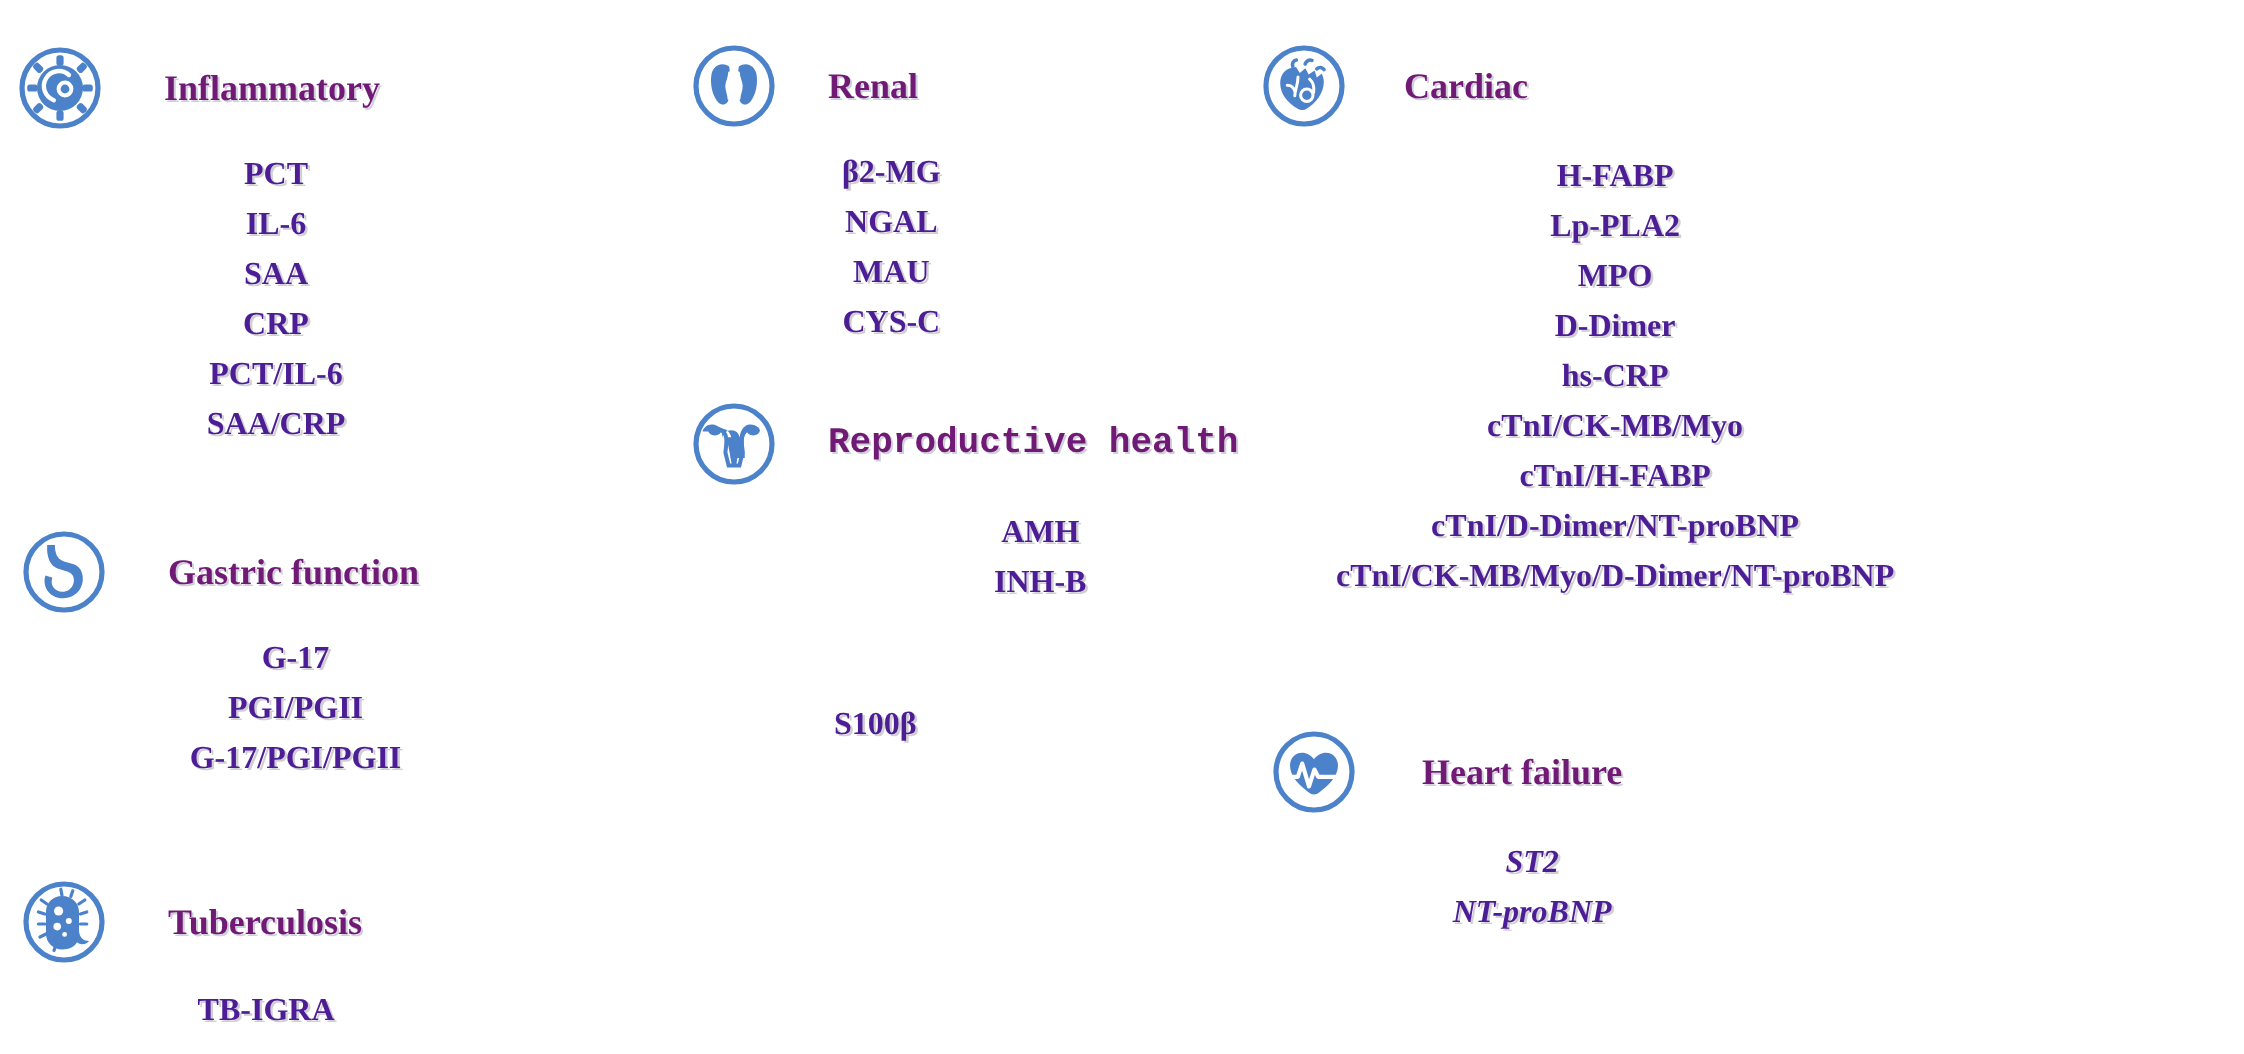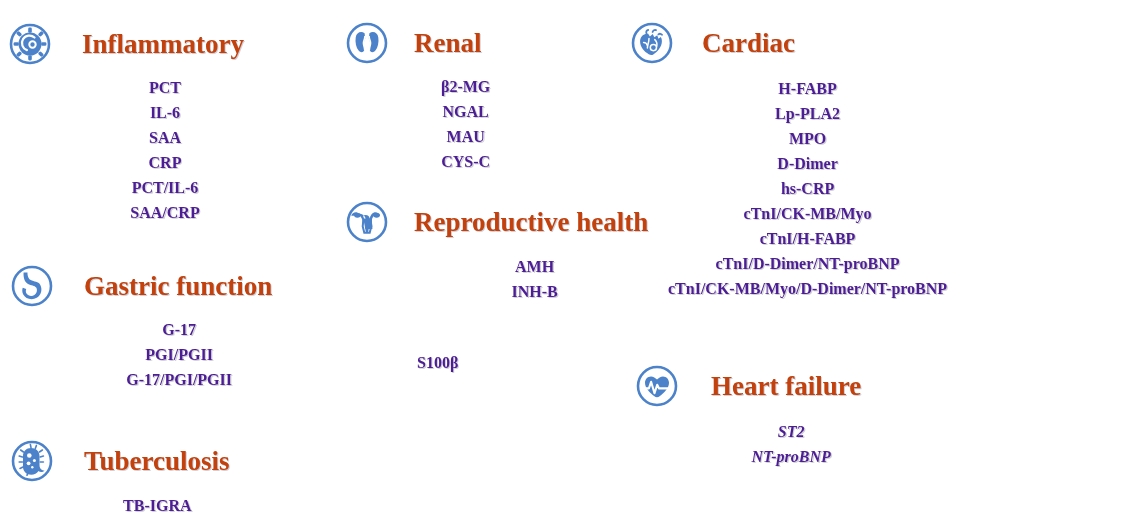--- a/index.html
+++ b/index.html
@@ -28,22 +28,22 @@
   }
   .icon-wrap {
     width: 44px;
     height: 44px;
     flex: 0 0 44px;
     display: block;
   }
   .icon-wrap svg { display: block; width: 44px; height: 44px; }
   .grp-title {
     font-weight: bold;
-    font-size: 27px;
-    color: #c2410c;
+    font-size: 18px;
+    color: #701a75;
     white-space: nowrap;
     text-shadow: 1px 1px 0 rgba(170,170,190,0.55);
     line-height: 1;
   }
   .items {
     list-style: none;
     margin: 0;
     padding: 0;
   }
   .item {
@@ -64,24 +64,24 @@
   #g-gastric           { left: 10px;  top: 264px; }
   #g-gastric .grp-title { margin-left: 30px; }
   #g-gastric .items     { margin-left: 76px; margin-top: 9px; }
 
   #g-tuberculosis      { left: 10px;  top: 439px; }
   #g-tuberculosis .grp-title { margin-left: 30px; }
   #g-tuberculosis .items     { margin-left: 75px; margin-top: 10px; }
 
   #g-renal             { left: 345px; top: 21px;  }
   #g-renal .grp-title  { margin-left: 25px; }
-  #g-renal .items      { margin-left: 96px; margin-top: 9px; }
+  #g-renal .items      { margin-left: 76px; margin-top: 9px; }
 
   #g-reproductive      { left: 345px; top: 200px; }
-  #g-reproductive .grp-title { margin-left: 25px; }
+  #g-reproductive .grp-title { margin-left: 25px; font-family: Liberation Mono, monospace; }
   #g-reproductive .items     { margin-left: 76px; margin-top: 10px; }
 
   #g-brain             { left: 345px; top: 340px; }
   #g-brain .grp-title  { margin-left: 25px; }
   #g-brain .items      { margin-left: 72px; margin-top: 10px; }
 
   #g-cardiac           { left: 630px; top: 21px;  }
   #g-cardiac .grp-title { margin-left: 28px; }
   #g-cardiac .items     { margin-left: 38px; margin-top: 11px; }
 

